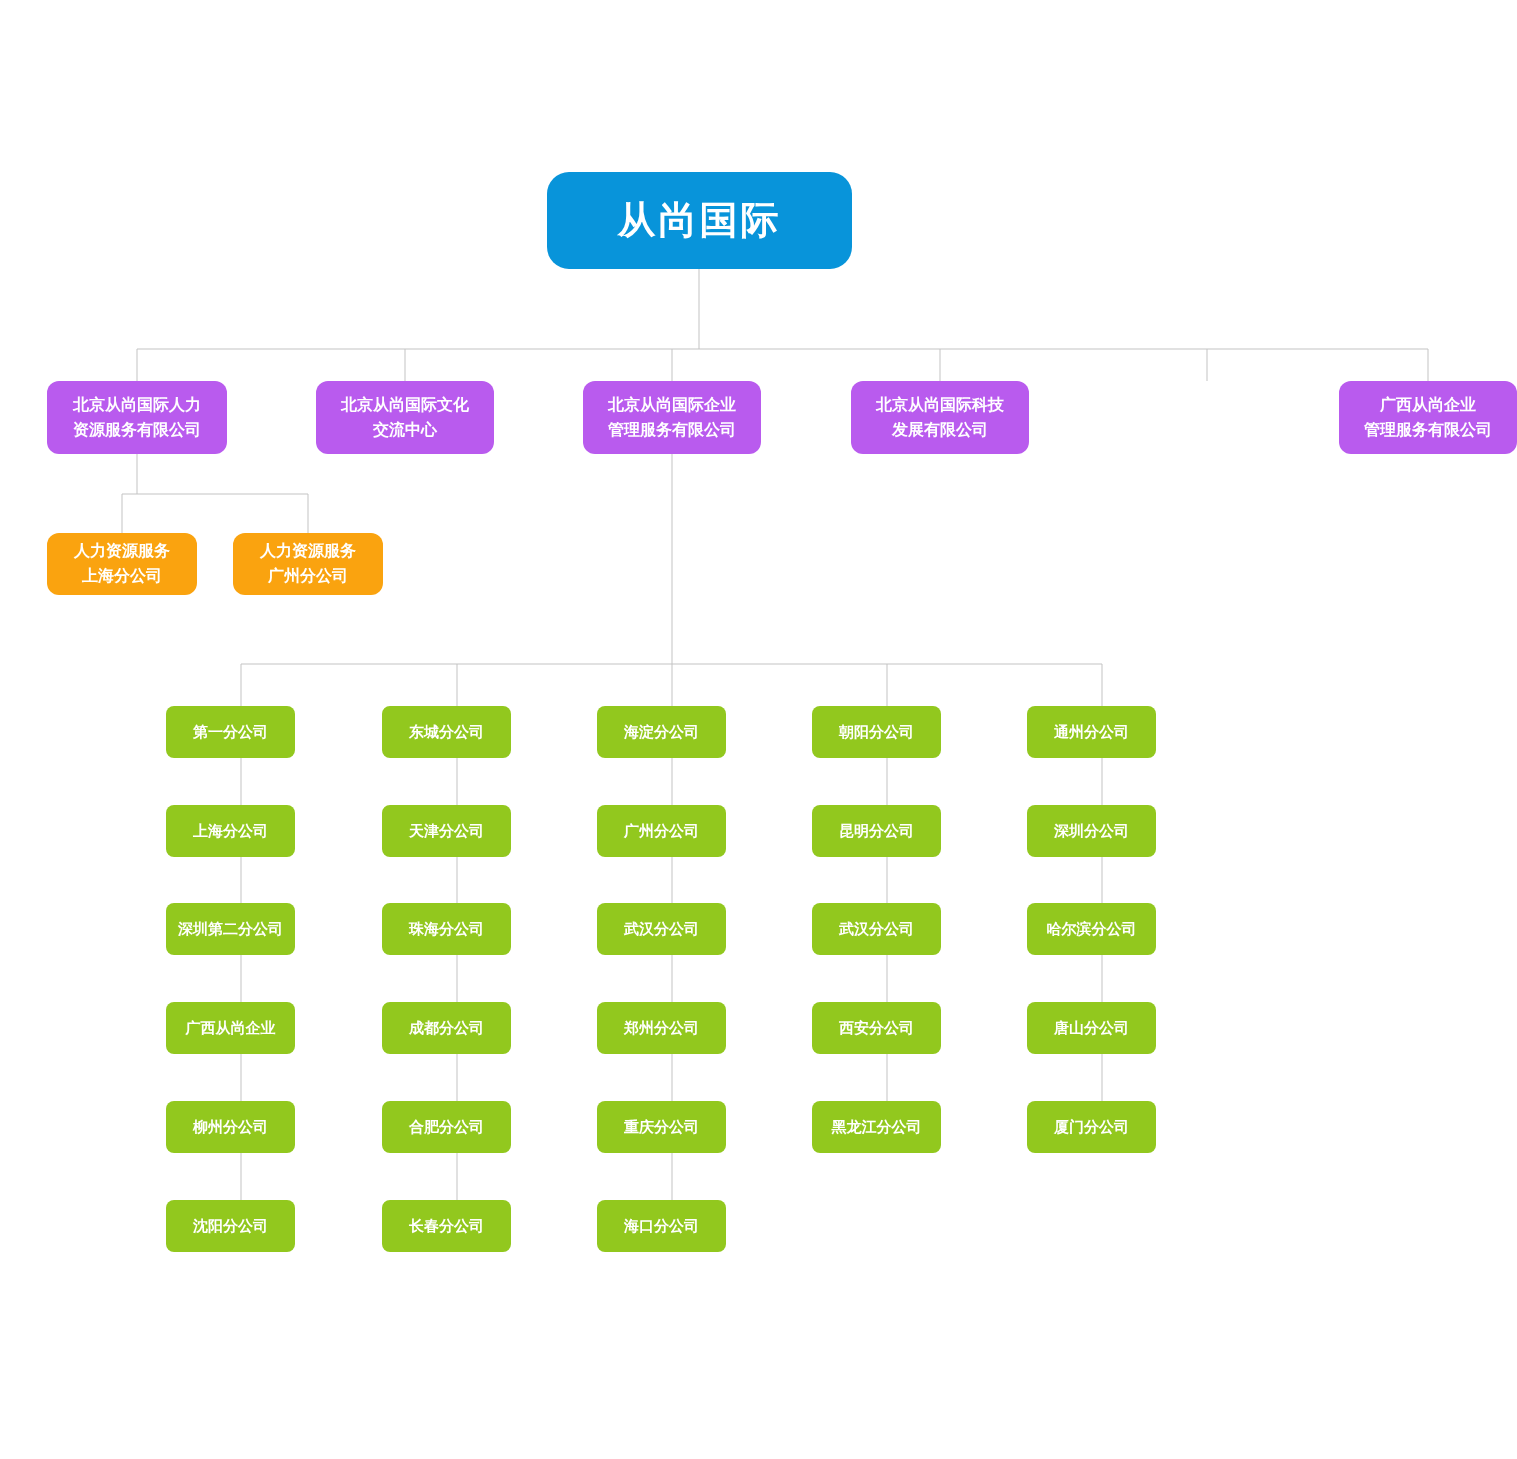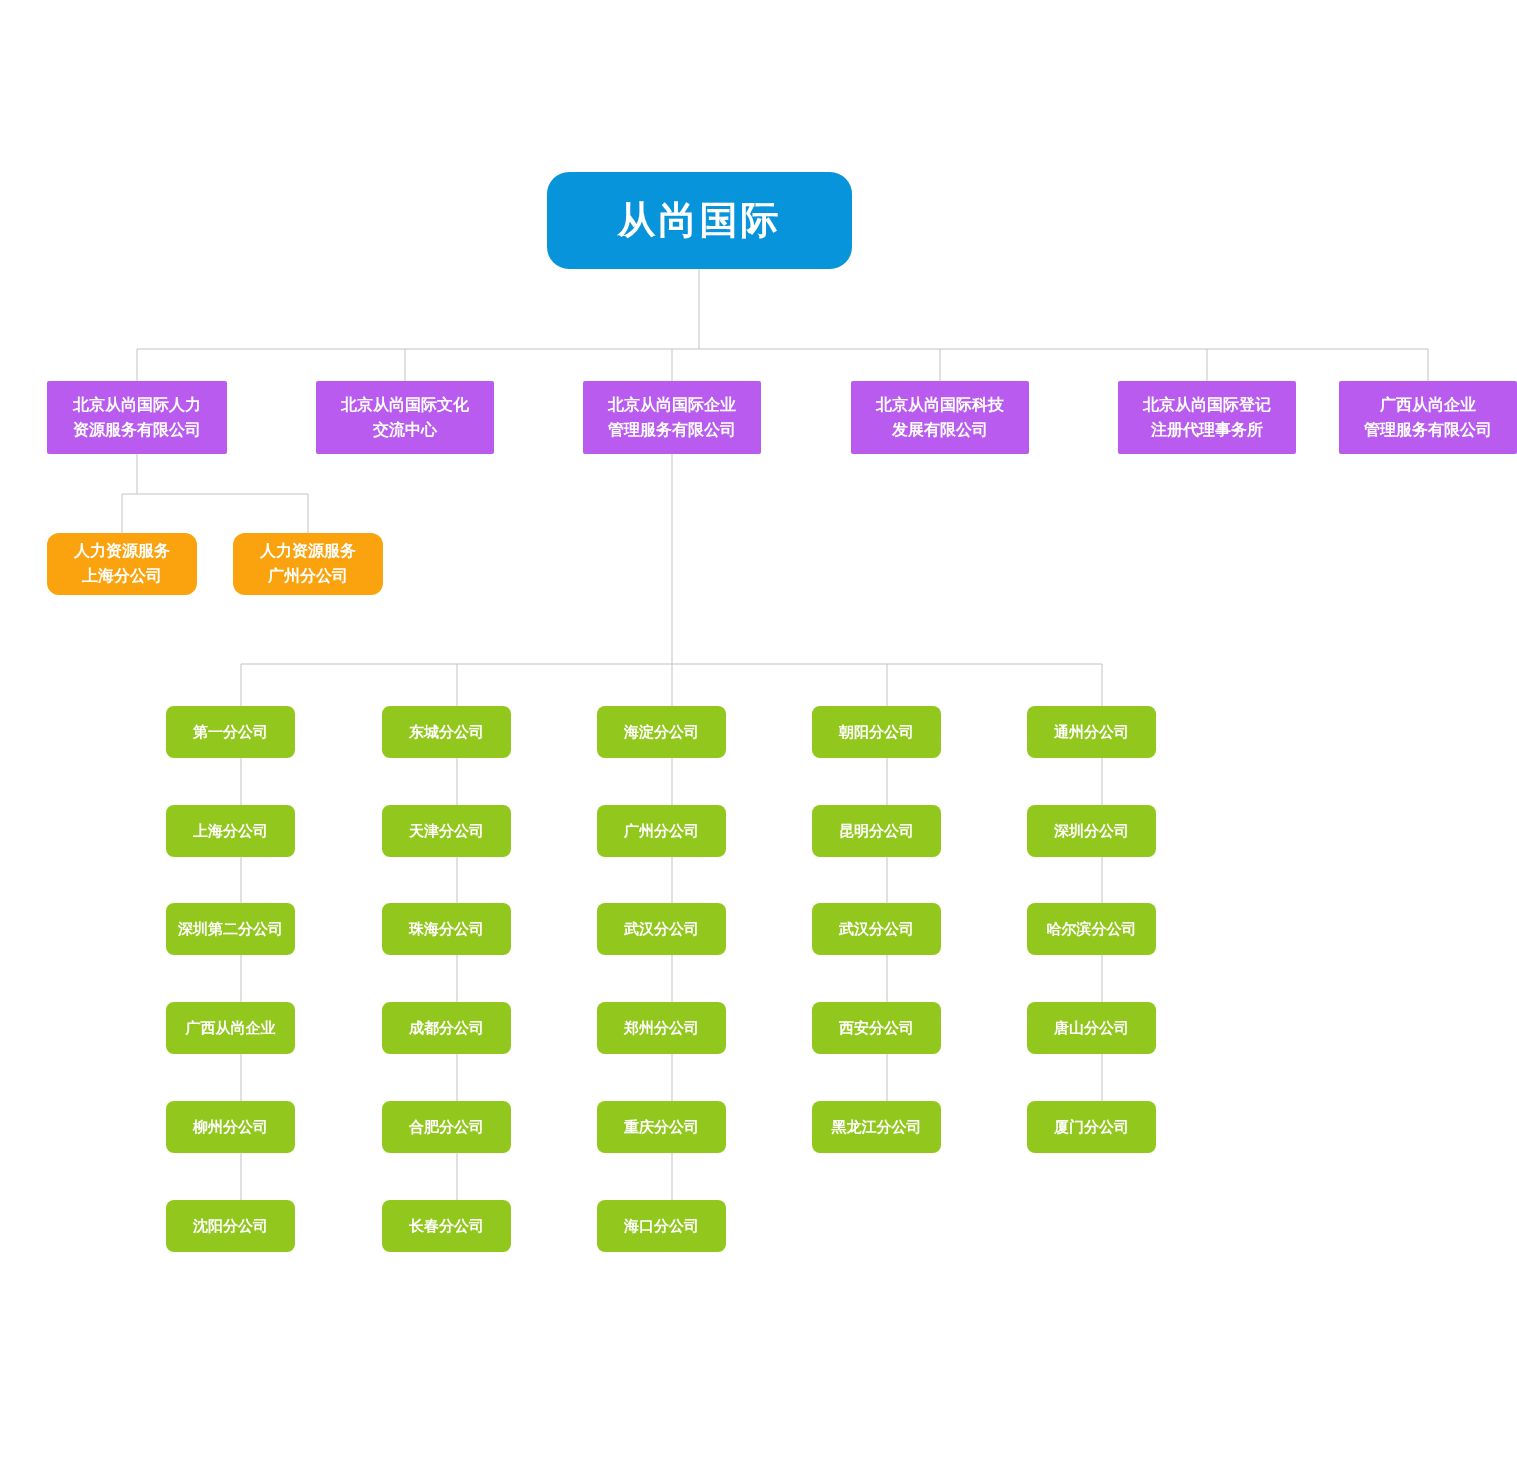--- a/index.html
+++ b/index.html
@@ -39,21 +39,21 @@
   .node.root{
     background:var(--root_blue);
     width:305px;height:97px;
     border-radius:22px;
     font-size:38px;
     letter-spacing:3px;
   }
   .node.purple{
     background:var(--level2_purple);
     width:178px;height:73px;
-    border-radius:2px;
+    border-radius:12px;
     font-size:16px;
     line-height:1.55;
   }
   .node.orange{
     background:var(--hr_orange);
     width:150px;height:62px;
     border-radius:12px;
     font-size:16px;
     line-height:1.55;
   }
@@ -127,22 +127,20 @@
   <div class="node root" style="left:547px;top:172px">从尚国际</div>
 
   <div class="node purple" style="left:47px;top:381px;width:180px">北京从尚国际人力
 资源服务有限公司</div>
   <div class="node purple" style="left:316px;top:381px">北京从尚国际文化
 交流中心</div>
   <div class="node purple" style="left:583px;top:381px">北京从尚国际企业
 管理服务有限公司</div>
   <div class="node purple" style="left:851px;top:381px">北京从尚国际科技
 发展有限公司</div>
-  <div class="node purple" style="left:1118px;top:381px">北京从尚国际登记
-注册代理事务所</div>
   <div class="node purple" style="left:1339px;top:381px">广西从尚企业
 管理服务有限公司</div>
 
   <div class="node orange" style="left:47px;top:533px">人力资源服务
 上海分公司</div>
   <div class="node orange" style="left:233px;top:533px">人力资源服务
 广州分公司</div>
 
   <div class="node green" style="left:166px;top:706px">第一分公司</div>
   <div class="node green" style="left:166px;top:805px">上海分公司</div>

